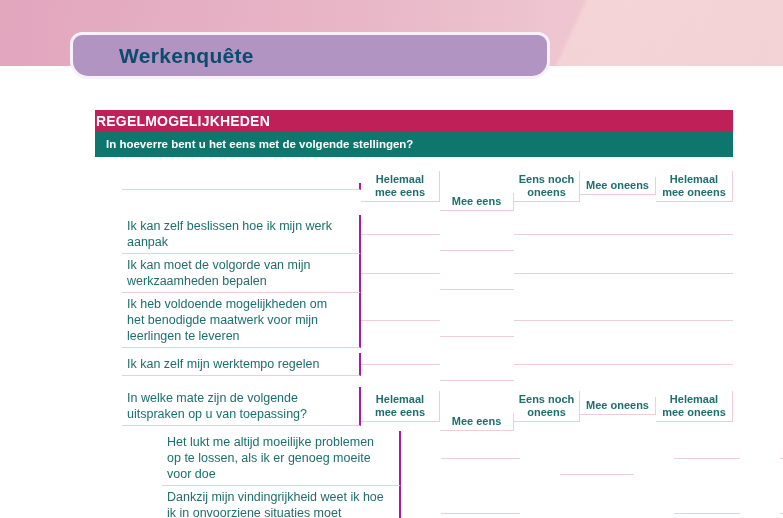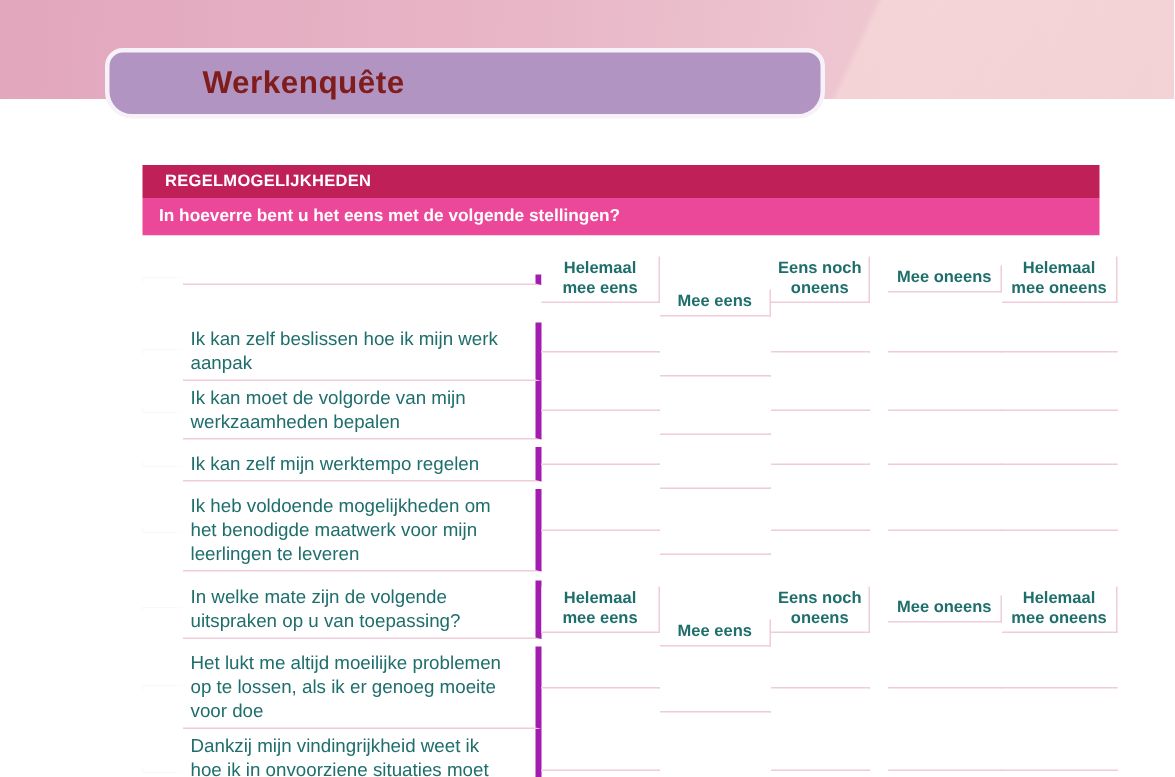--- a/index.html
+++ b/index.html
@@ -34,46 +34,46 @@
     left: 70px; top: 32px;
     width: 480px; height: 47px;
     background: #b294c2;
     border: 3px solid #f7f2f9;
     border-radius: 12px 12px 18px 18px;
     display: flex;
     align-items: center;
     z-index: 2;
   }
   .title-tab .tab-text {
-    padding-left: 62px;
-    color: #7f1d1d;
+    padding-left: 46px;
+    color: #0c4a6e;
     font-size: 21px;
     font-weight: bold;
     letter-spacing: 0.3px;
   }
 
   
   .panel {
     position: absolute;
     left: 95px; top: 110px;
     width: 638px;
   }
   .bar-title {
     height: 22px;
     background: #c02058;
     color: #ffffff;
-    font-size: 11px;
+    font-size: 14px;
     font-weight: bold;
     line-height: 22px;
-    padding-left: 15px;
+    padding-left: 1px;
     letter-spacing: 0.2px;
   }
   .bar-question {
     height: 25px;
-    background: #ec4899;
+    background: #0f766e;
     color: #ffffff;
     font-size: 11.5px;
     font-weight: bold;
     line-height: 25px;
     padding-left: 11px;
   }
 
   
   .grid { width: 638px; background: #ffffff; }
   .row { display: flex; align-items: center; }
@@ -82,54 +82,54 @@
   .strip {
     width: 27px;
     flex: 0 0 27px;
     background: #f6dbe6;
     border-right: 4px solid #ffffff;
     border-bottom: 3px solid #ffffff;
   }
   .stmt {
     width: 239px;
     flex: 0 0 239px;
-    border-right: 4px solid #a21caf;
+    border-right: 2px solid #a21caf;
     border-bottom: 1px solid #f0ccda;
     color: #1e6e6c;
     font-size: 12.5px;
     line-height: 16px;
     padding: 3px 14px 3px 5px;
   }
   .ans {
     border-right: 1px solid #f0ccda;
     border-bottom: 1px solid #f0ccda;
   }
   .c1 { width: 79px; flex: 0 0 79px; }
   .c2 { width: 74px; flex: 0 0 74px; margin-top: 32px; }
   .c3 { width: 66px; flex: 0 0 66px; }
-  .c4 { width: 76px; flex: 0 0 76px; margin-left: 12px; }
+  .c4 { width: 76px; flex: 0 0 76px; }
   .c5 { width: 77px; flex: 0 0 77px; }
 
   .hdr {
     display: flex;
     align-items: center;
     justify-content: center;
     text-align: center;
     color: #1e6e6c;
     font-size: 11px;
     font-weight: bold;
     line-height: 13px;
     padding: 2px 3px;
   }
   .row-top-header { min-height: 58px; }
   .row-h38 { min-height: 38px; }
   .row-h22 { min-height: 22px; }
   .row-h54 { min-height: 54px; }
   .row-mid-header { min-height: 41px; }
-  .row-h52 { min-height: 52px; }
+  .row-h52 { min-height: 52px; gap: 40px; }
 
   .stmt-bold {
     font-weight: normal;
     display: flex;
     align-items: center;
   }
 </style>
 </head>
 <body>
 
@@ -170,33 +170,33 @@
       <div class="row row-h38">
         <div class="cell strip"></div>
         <div class="cell stmt">Ik kan moet de volgorde van mijn werkzaamheden bepalen</div>
         <div class="cell ans c1"></div>
         <div class="cell ans c2"></div>
         <div class="cell ans c3"></div>
         <div class="cell ans c4"></div>
         <div class="cell ans c5"></div>
       </div>
 
+      <div class="row row-h54">
+        <div class="cell strip"></div>
+        <div class="cell stmt">Ik heb voldoende mogelijkheden om het benodigde maatwerk voor mijn leerlingen te leveren</div>
+        <div class="cell ans c1"></div>
+        <div class="cell ans c2"></div>
+        <div class="cell ans c3"></div>
+        <div class="cell ans c4"></div>
+        <div class="cell ans c5"></div>
+      </div>
+
       <div class="row row-h22">
         <div class="cell strip"></div>
         <div class="cell stmt">Ik kan zelf mijn werktempo regelen</div>
-        <div class="cell ans c1"></div>
-        <div class="cell ans c2"></div>
-        <div class="cell ans c3"></div>
-        <div class="cell ans c4"></div>
-        <div class="cell ans c5"></div>
-      </div>
-
-      <div class="row row-h54">
-        <div class="cell strip"></div>
-        <div class="cell stmt">Ik heb voldoende mogelijkheden om het benodigde maatwerk voor mijn leerlingen te leveren</div>
         <div class="cell ans c1"></div>
         <div class="cell ans c2"></div>
         <div class="cell ans c3"></div>
         <div class="cell ans c4"></div>
         <div class="cell ans c5"></div>
       </div>
 
       <div class="row row-mid-header">
         <div class="cell strip"></div>
         <div class="cell stmt stmt-bold">In welke mate zijn de volgende uitspraken op u van toepassing?</div>

